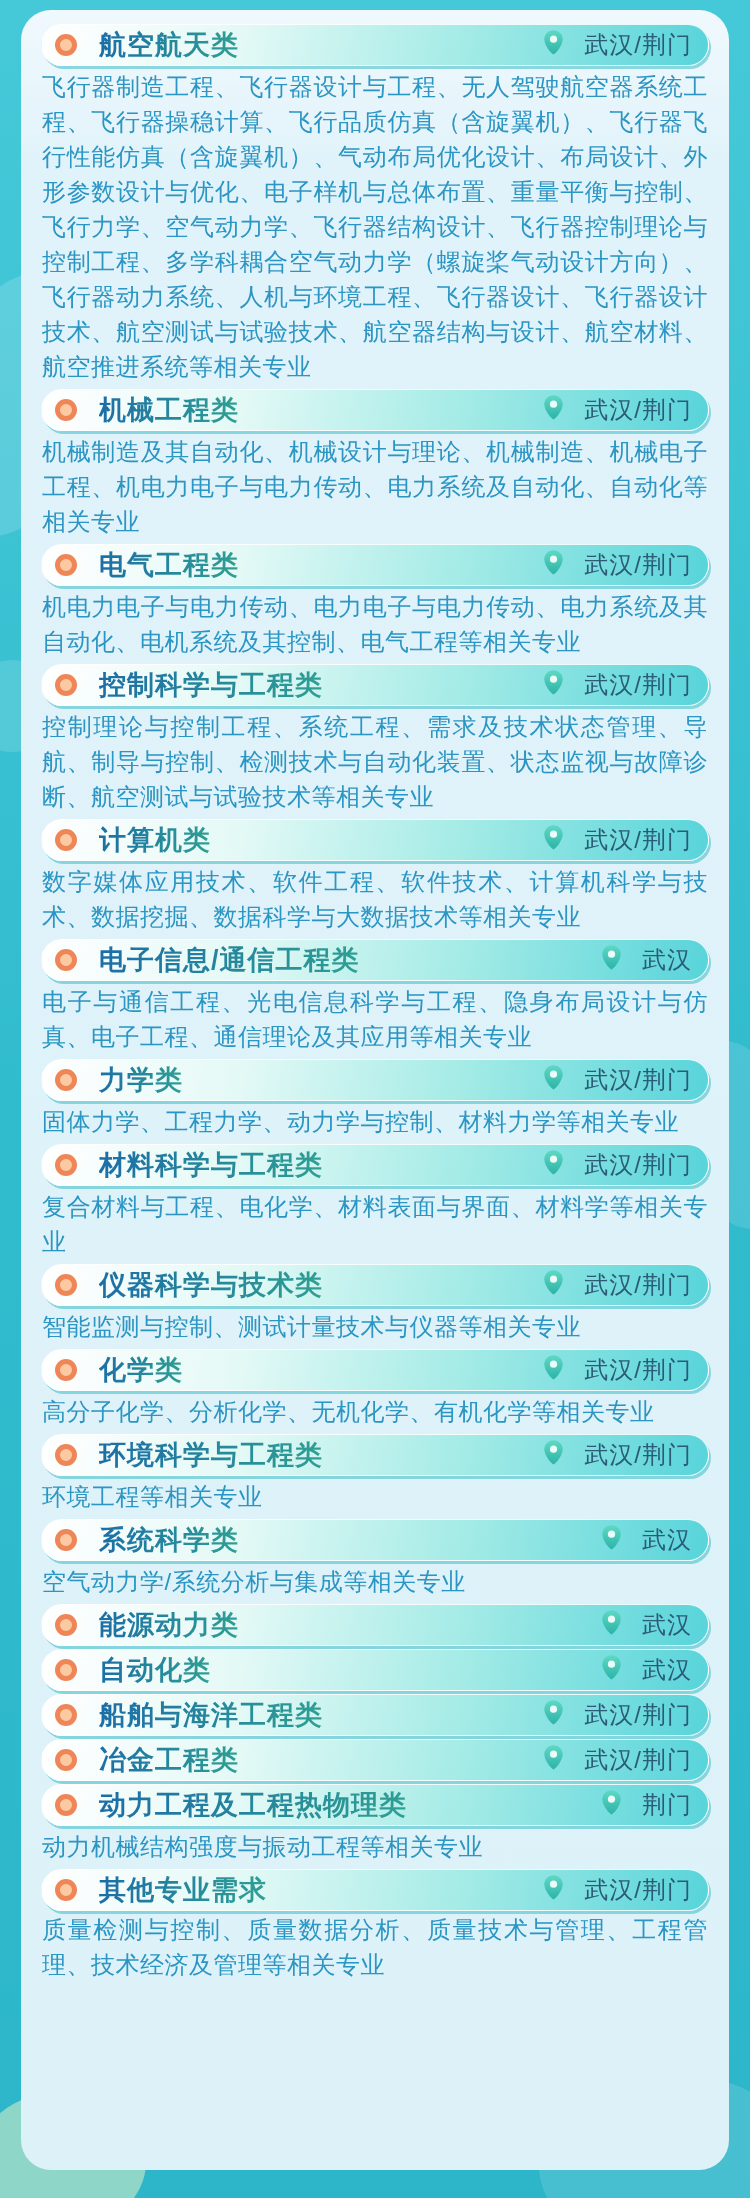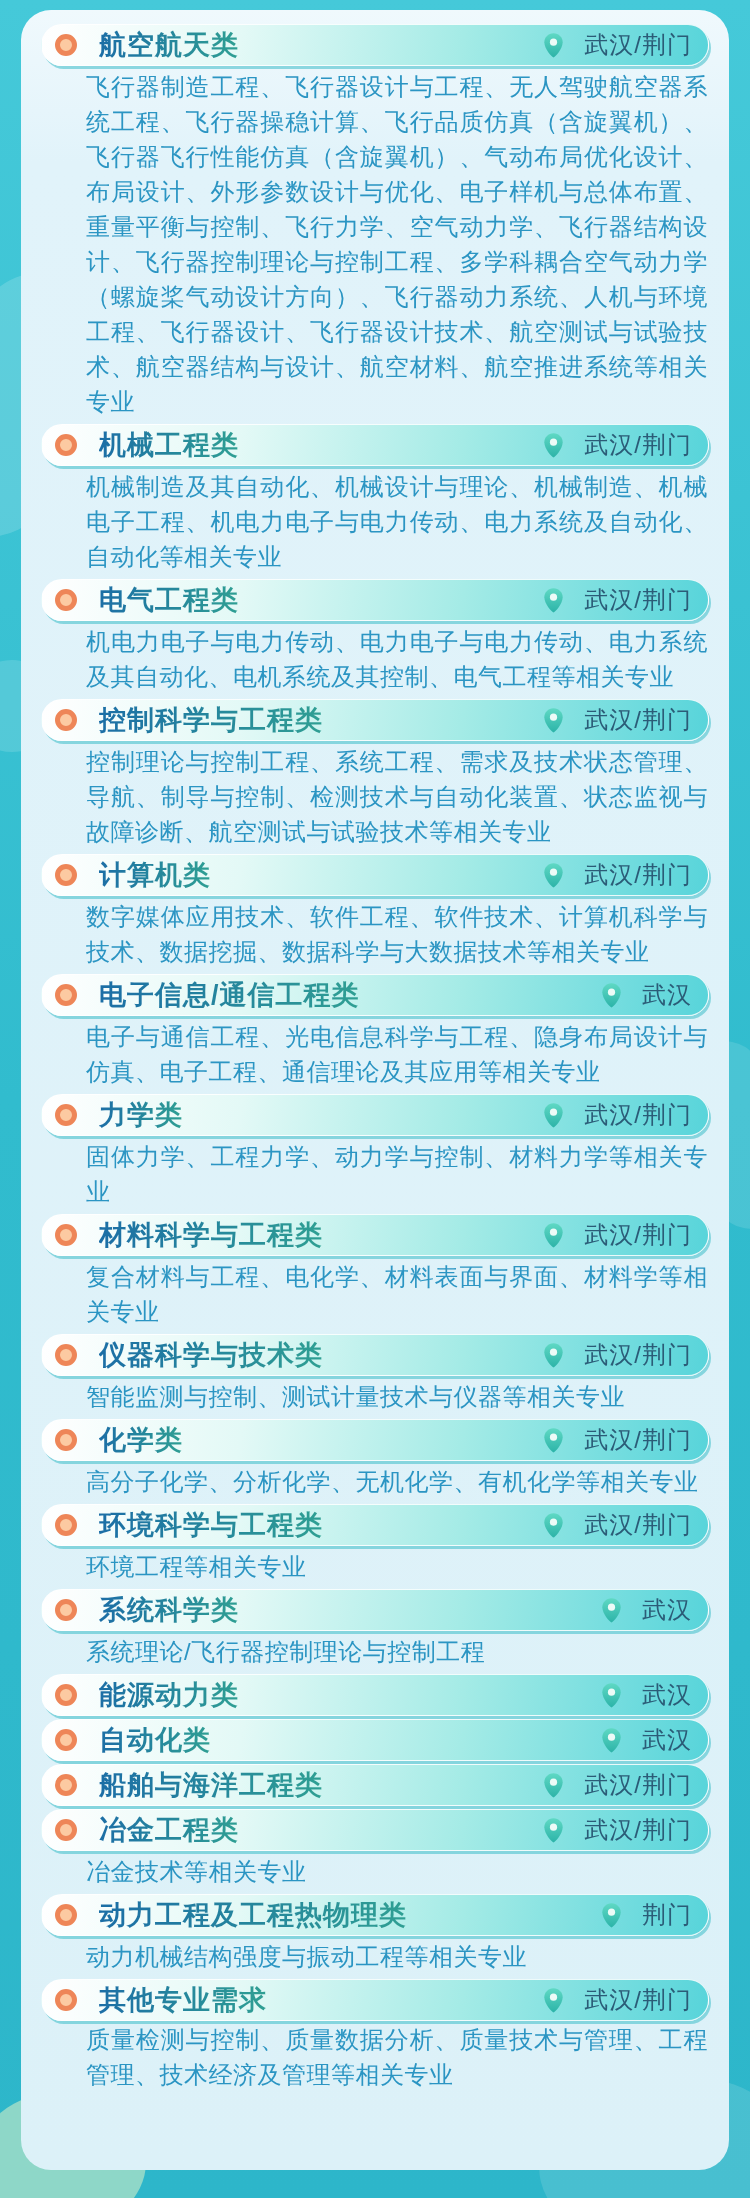--- a/index.html
+++ b/index.html
@@ -48,32 +48,31 @@
     border:5px solid #ee8658;
   }
   .pill-title {
     margin-left:22px;
     font-size:27px; font-weight:bold; letter-spacing:1px;
     background:linear-gradient(90deg,#1c6ea6 0%,#2f9f93 100%);
     -webkit-background-clip:text; background-clip:text;
     color:transparent;
     white-space:nowrap;
   }
-  .loc { margin-left:auto; display:flex; align-items:center; gap:20px; flex:none; }
+  .loc { margin-left:auto; display:flex; align-items:flex-start; gap:20px; flex:none; }
   .loc-text { font-size:24px; color:#2b5c77; font-weight:500; letter-spacing:1px; white-space:nowrap; }
   .pin-icon svg { display:block; }
 
   .majors {
     font-size:24px; line-height:35px;
     color:#2b95c3;
     letter-spacing:0.5px;
     text-align:justify;
     margin-bottom:5px;
     padding:0 1px;
-    margin-left:44px;
   }
   .section:last-child .majors { margin-bottom:0;font-family:Liberation Mono, monospace; }
 </style>
 </head>
 <body>
 
 <div class="deco deco-wave-left"></div>
 <div class="deco deco-circle-left"></div>
 <div class="deco deco-stripe-right"></div>
 <div class="deco deco-leaf-bottom-left"></div>
@@ -347,21 +346,21 @@
                 <stop offset="1" stop-color="#2cb3a8"></stop>
               </linearGradient>
             </defs>
             <path d="M12 1C6.1 1 1.5 5.6 1.5 11.3c0 7.7 9.1 17.4 10.5 17.4s10.5-9.7 10.5-17.4C22.5 5.6 17.9 1 12 1z" fill="url(#ping)"></path>
             <circle cx="12" cy="11.2" r="4.1" fill="#ecfbf7"></circle>
           </svg>
         </span>
         <span class="loc-text">武汉</span>
       </span>
     </div>
-    <div class="majors">系统理论/飞行器控制理论与控制工程</div>
+    <div class="majors">空气动力学/系统分析与集成等相关专业</div>
   </div>
 
   <div class="section">
     <div class="pill">
       <span class="bullet"></span>
       <span class="pill-title">能源动力类</span>
       <span class="loc">
         <span class="pin-icon">
           <svg width="21" height="27" viewBox="0 0 24 30">
             <defs>
@@ -436,21 +435,20 @@
                 <stop offset="1" stop-color="#2cb3a8"></stop>
               </linearGradient>
             </defs>
             <path d="M12 1C6.1 1 1.5 5.6 1.5 11.3c0 7.7 9.1 17.4 10.5 17.4s10.5-9.7 10.5-17.4C22.5 5.6 17.9 1 12 1z" fill="url(#ping)"></path>
             <circle cx="12" cy="11.2" r="4.1" fill="#ecfbf7"></circle>
           </svg>
         </span>
         <span class="loc-text">武汉/荆门</span>
       </span>
     </div>
-    <div class="majors">冶金技术等相关专业</div>
   </div>
 
   <div class="section">
     <div class="pill">
       <span class="bullet"></span>
       <span class="pill-title">动力工程及工程热物理类</span>
       <span class="loc">
         <span class="pin-icon">
           <svg width="21" height="27" viewBox="0 0 24 30">
             <defs>

